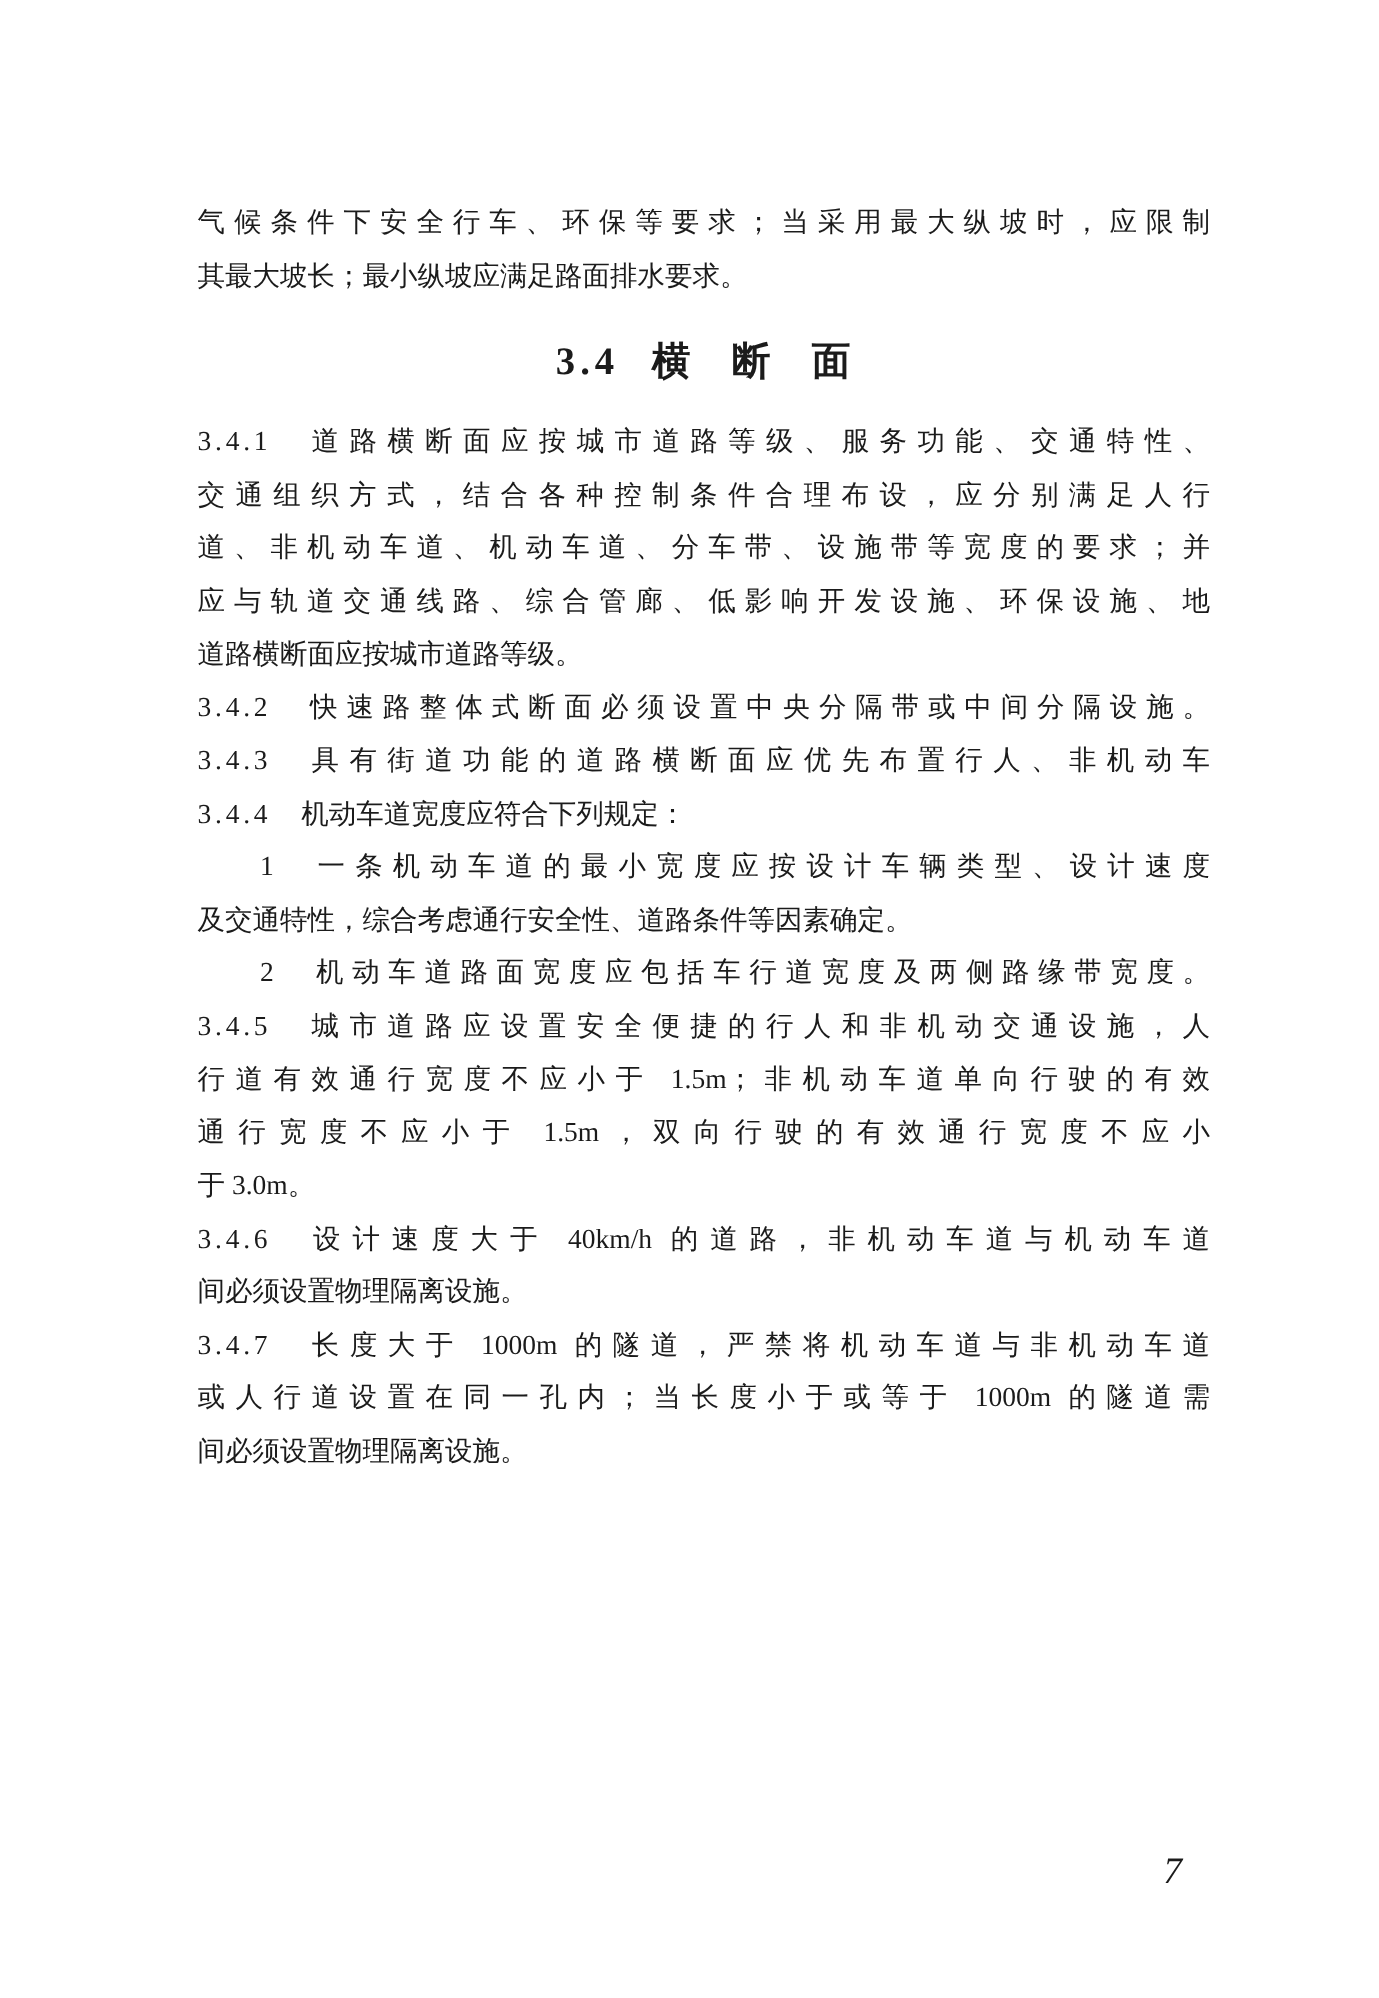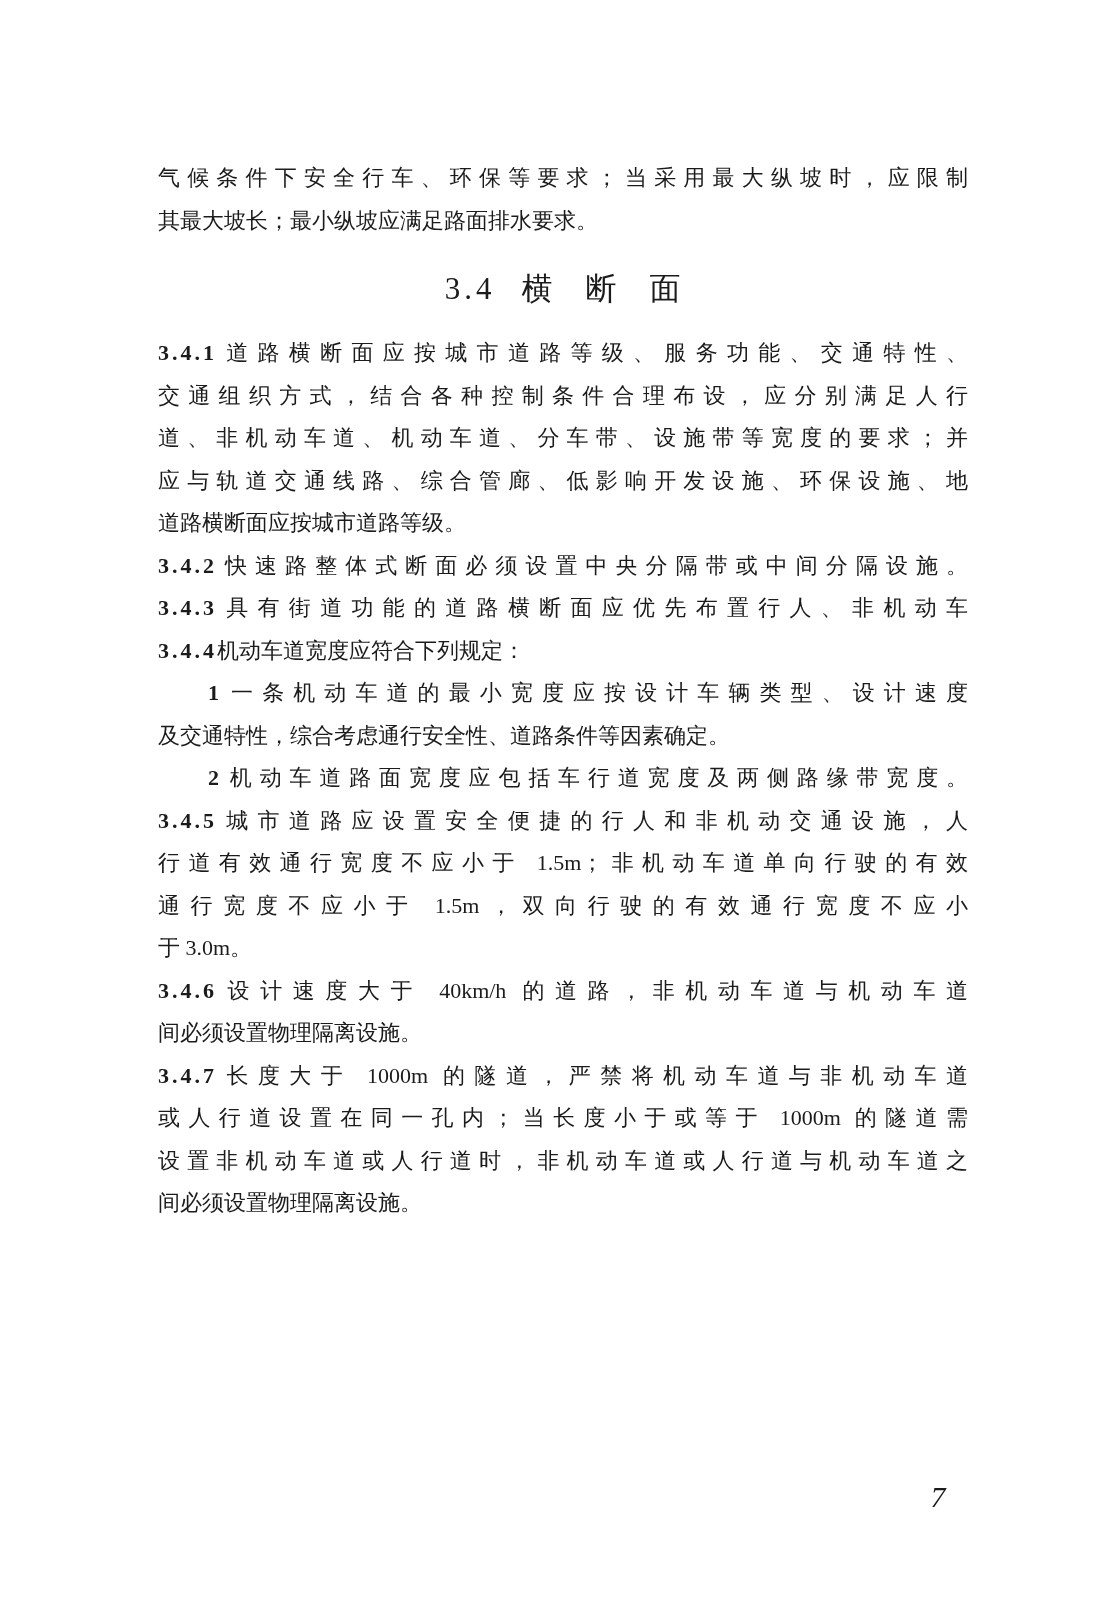--- a/index.html
+++ b/index.html
@@ -24,29 +24,30 @@
     white-space: normal;
     overflow: visible;
   }
   .line.justify {
     text-align: justify;
     text-align-last: justify;
     text-justify: inter-character;
   }
   .line.indent { padding-left: 50px; }
   .num {
-    font-weight: bold;
+    font-weight: normal;
     letter-spacing: 3px;
+    margin-right: 24px;
   }
   .heading {
     height: 56px;
     line-height: 56px;
     margin: 19px 0 15px 0;
     text-align: center;
-    font-weight: normal;
+    font-weight: bold;
     font-size: 31px;
   }
   .h-num { margin-right: 26px; letter-spacing: 4px; }
   .h-title { letter-spacing: 1px; }
   .page-number {
     position: absolute;
     left: 918px; top: 1480px;
     width: 40px;
     text-align: center;
     font-size: 30px;
@@ -77,18 +78,17 @@
       <div class="line">及交通特性，综合考虑通行安全性、道路条件等因素确定。</div>
       <div class="line justify indent"><b class="num">2</b><span>机动车道路面宽度应包括车行道宽度及两侧路缘带宽度。</span></div>
       <div class="line justify"><b class="num">3.4.5</b><span>城市道路应设置安全便捷的行人和非机动交通设施，人</span></div>
       <div class="line justify">行道有效通行宽度不应小于 1.5m；非机动车道单向行驶的有效</div>
       <div class="line justify">通行宽度不应小于 1.5m，双向行驶的有效通行宽度不应小</div>
       <div class="line">于 3.0m。</div>
       <div class="line justify"><b class="num">3.4.6</b><span>设计速度大于 40km/h 的道路，非机动车道与机动车道</span></div>
       <div class="line">间必须设置物理隔离设施。</div>
       <div class="line justify"><b class="num">3.4.7</b><span>长度大于 1000m 的隧道，严禁将机动车道与非机动车道</span></div>
       <div class="line justify">或人行道设置在同一孔内；当长度小于或等于 1000m 的隧道需</div>
-      <div class="line justify">设置非机动车道或人行道时，非机动车道或人行道与机动车道之</div>
       <div class="line">间必须设置物理隔离设施。</div>
     </div>
 </div>
 
 <div class="page-number">7</div>
 
 </body></html>

